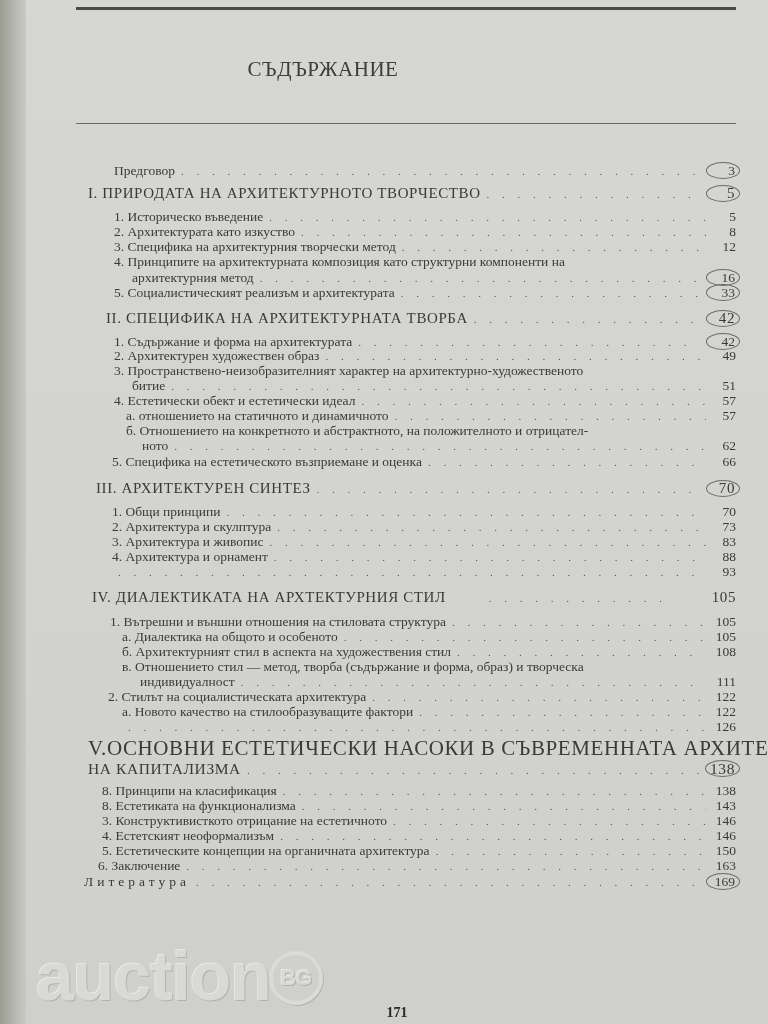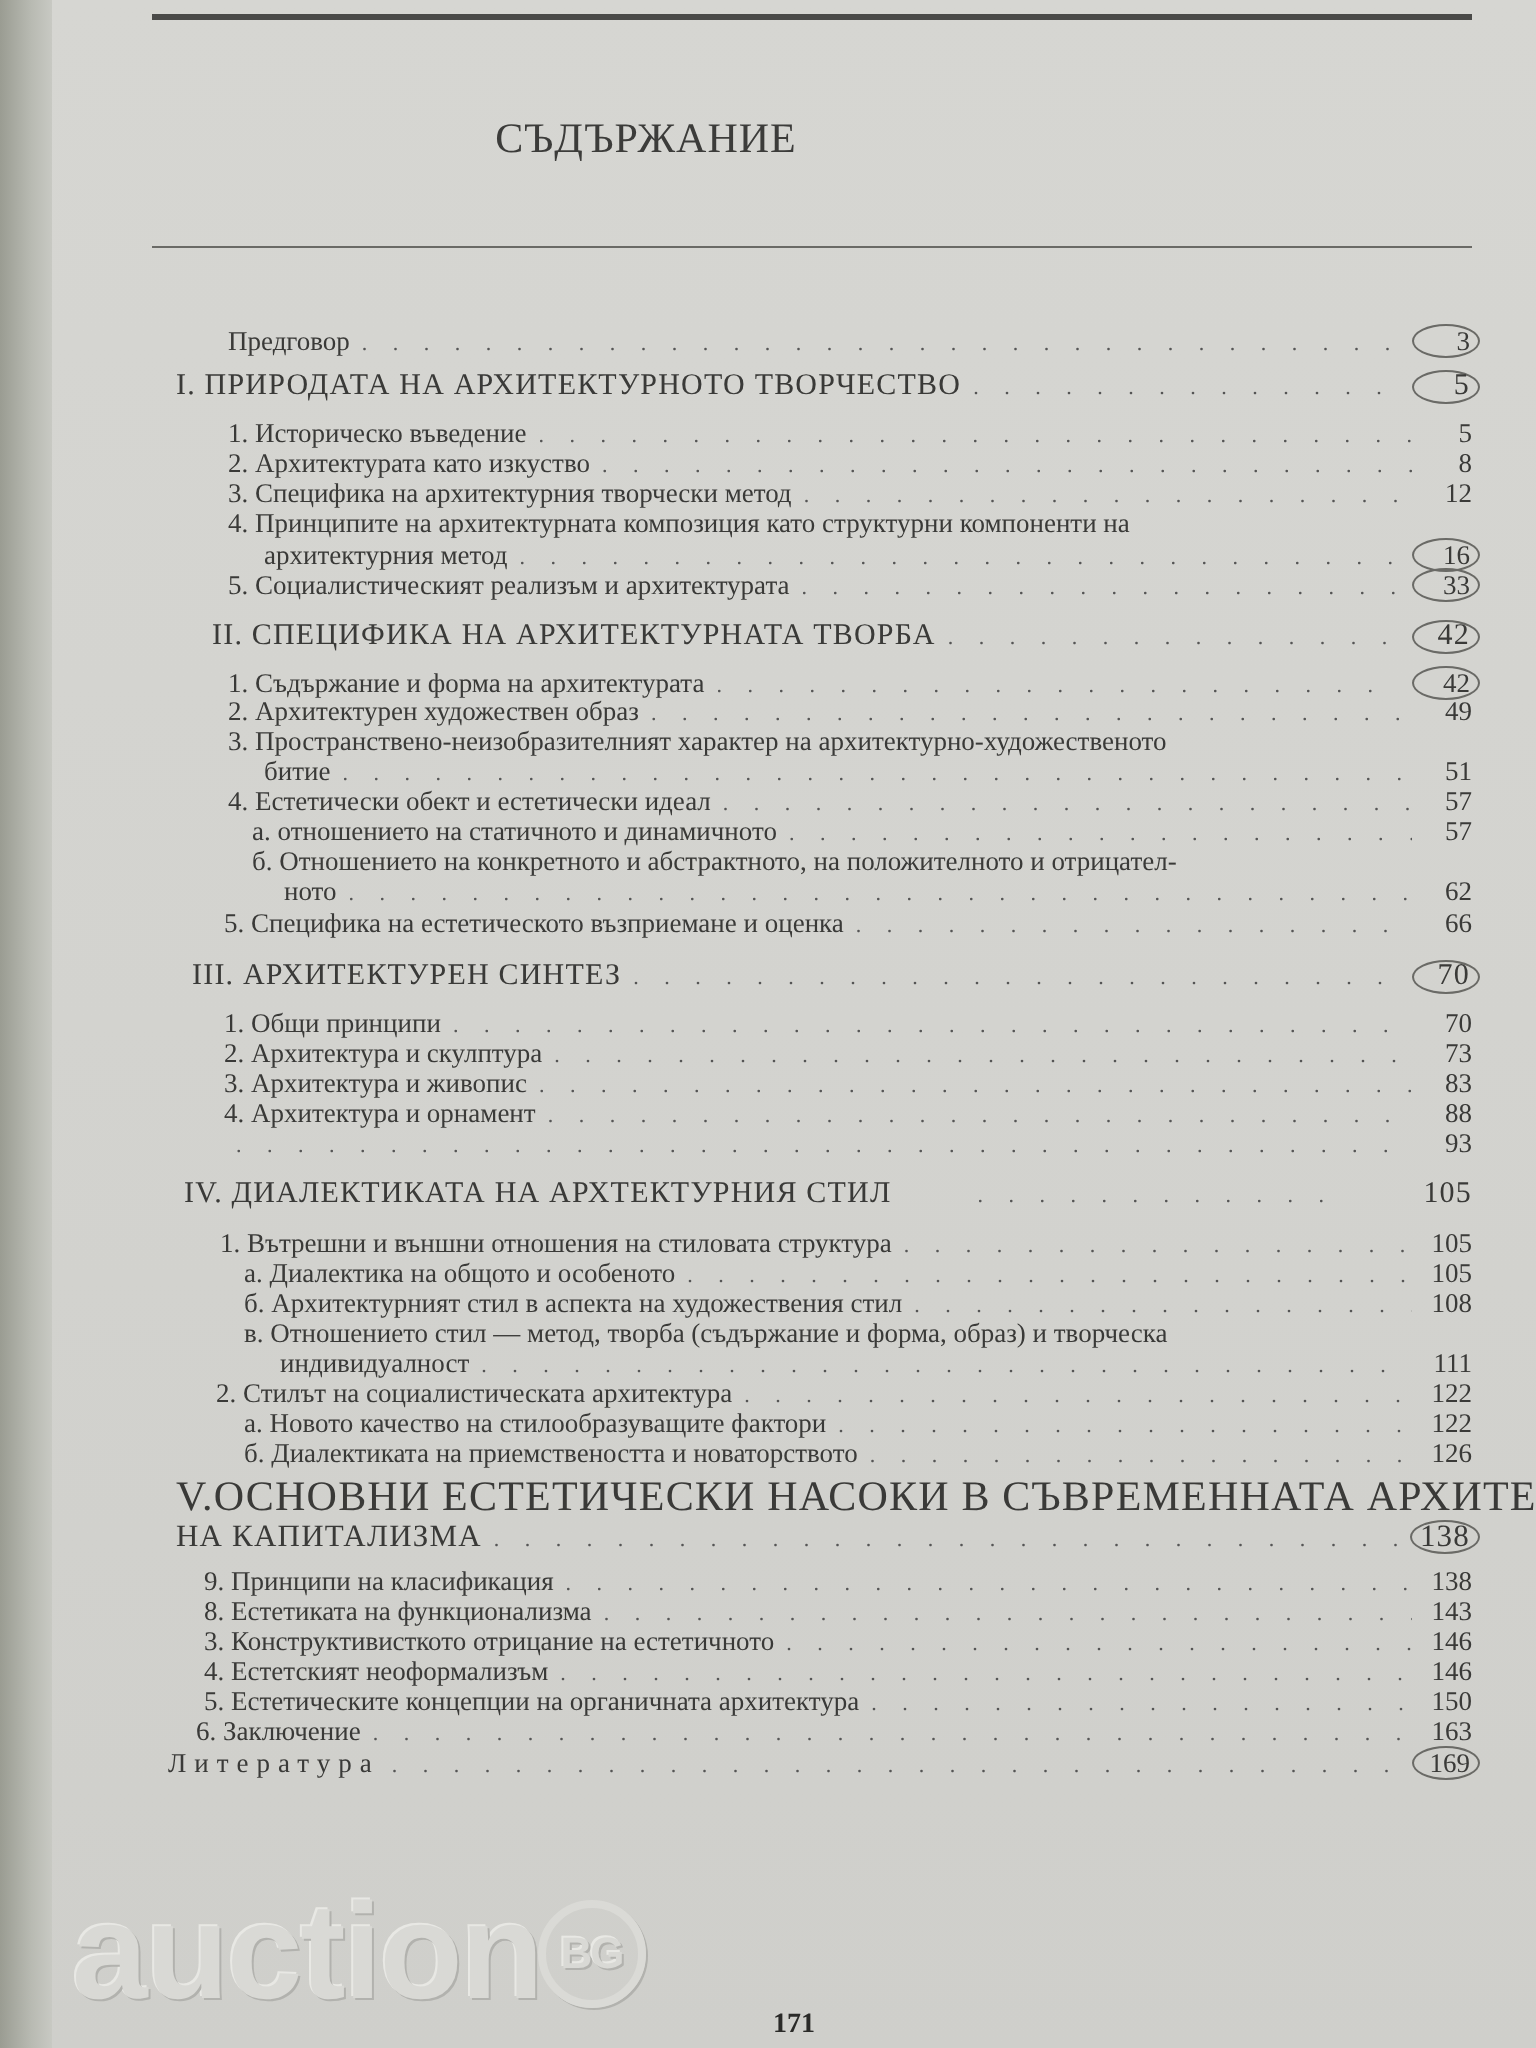--- a/index.html
+++ b/index.html
@@ -214,33 +214,32 @@
       <span class="label">2. Стилът на социалистическата архитектура</span>
       <span class="dots"></span>
       <span class="page-no">122</span>
     </div>
     <div class="row" style="left:96px; right:32px; top:546px;">
       <span class="label">а. Новото качество на стилообразуващите фактори</span>
       <span class="dots"></span>
       <span class="page-no">122</span>
     </div>
     <div class="row" style="left:96px; right:32px; top:561px;">
-      <span class="label">б. Диалектиката на приемствеността и новаторството</span>
       <span class="dots"></span>
       <span class="page-no">126</span>
     </div>
 
     <div class="wrap-line" style="left:62px; top:583px; font-size:21px; letter-spacing:0.6px;">V.ОСНОВНИ ЕСТЕТИЧЕСКИ НАСОКИ В СЪВРЕМЕННАТА АРХИТЕКТУРА</div>
     <div class="row chapter" style="left:62px; right:32px; top:602px; font-size:15.5px;">
       <span class="label">НА КАПИТАЛИЗМА</span>
       <span class="dots"></span>
       <span class="page-no circled">138</span>
     </div>
     <div class="row" style="left:76px; right:32px; top:625px;">
-      <span class="label">9. Принципи на класификация</span>
+      <span class="label">8. Принципи на класификация</span>
       <span class="dots"></span>
       <span class="page-no">138</span>
     </div>
     <div class="row" style="left:76px; right:32px; top:640px;">
       <span class="label">8. Естетиката на функционализма</span>
       <span class="dots"></span>
       <span class="page-no">143</span>
     </div>
     <div class="row" style="left:76px; right:32px; top:655px;">
       <span class="label">3. Конструктивисткото отрицание на естетичното</span>

